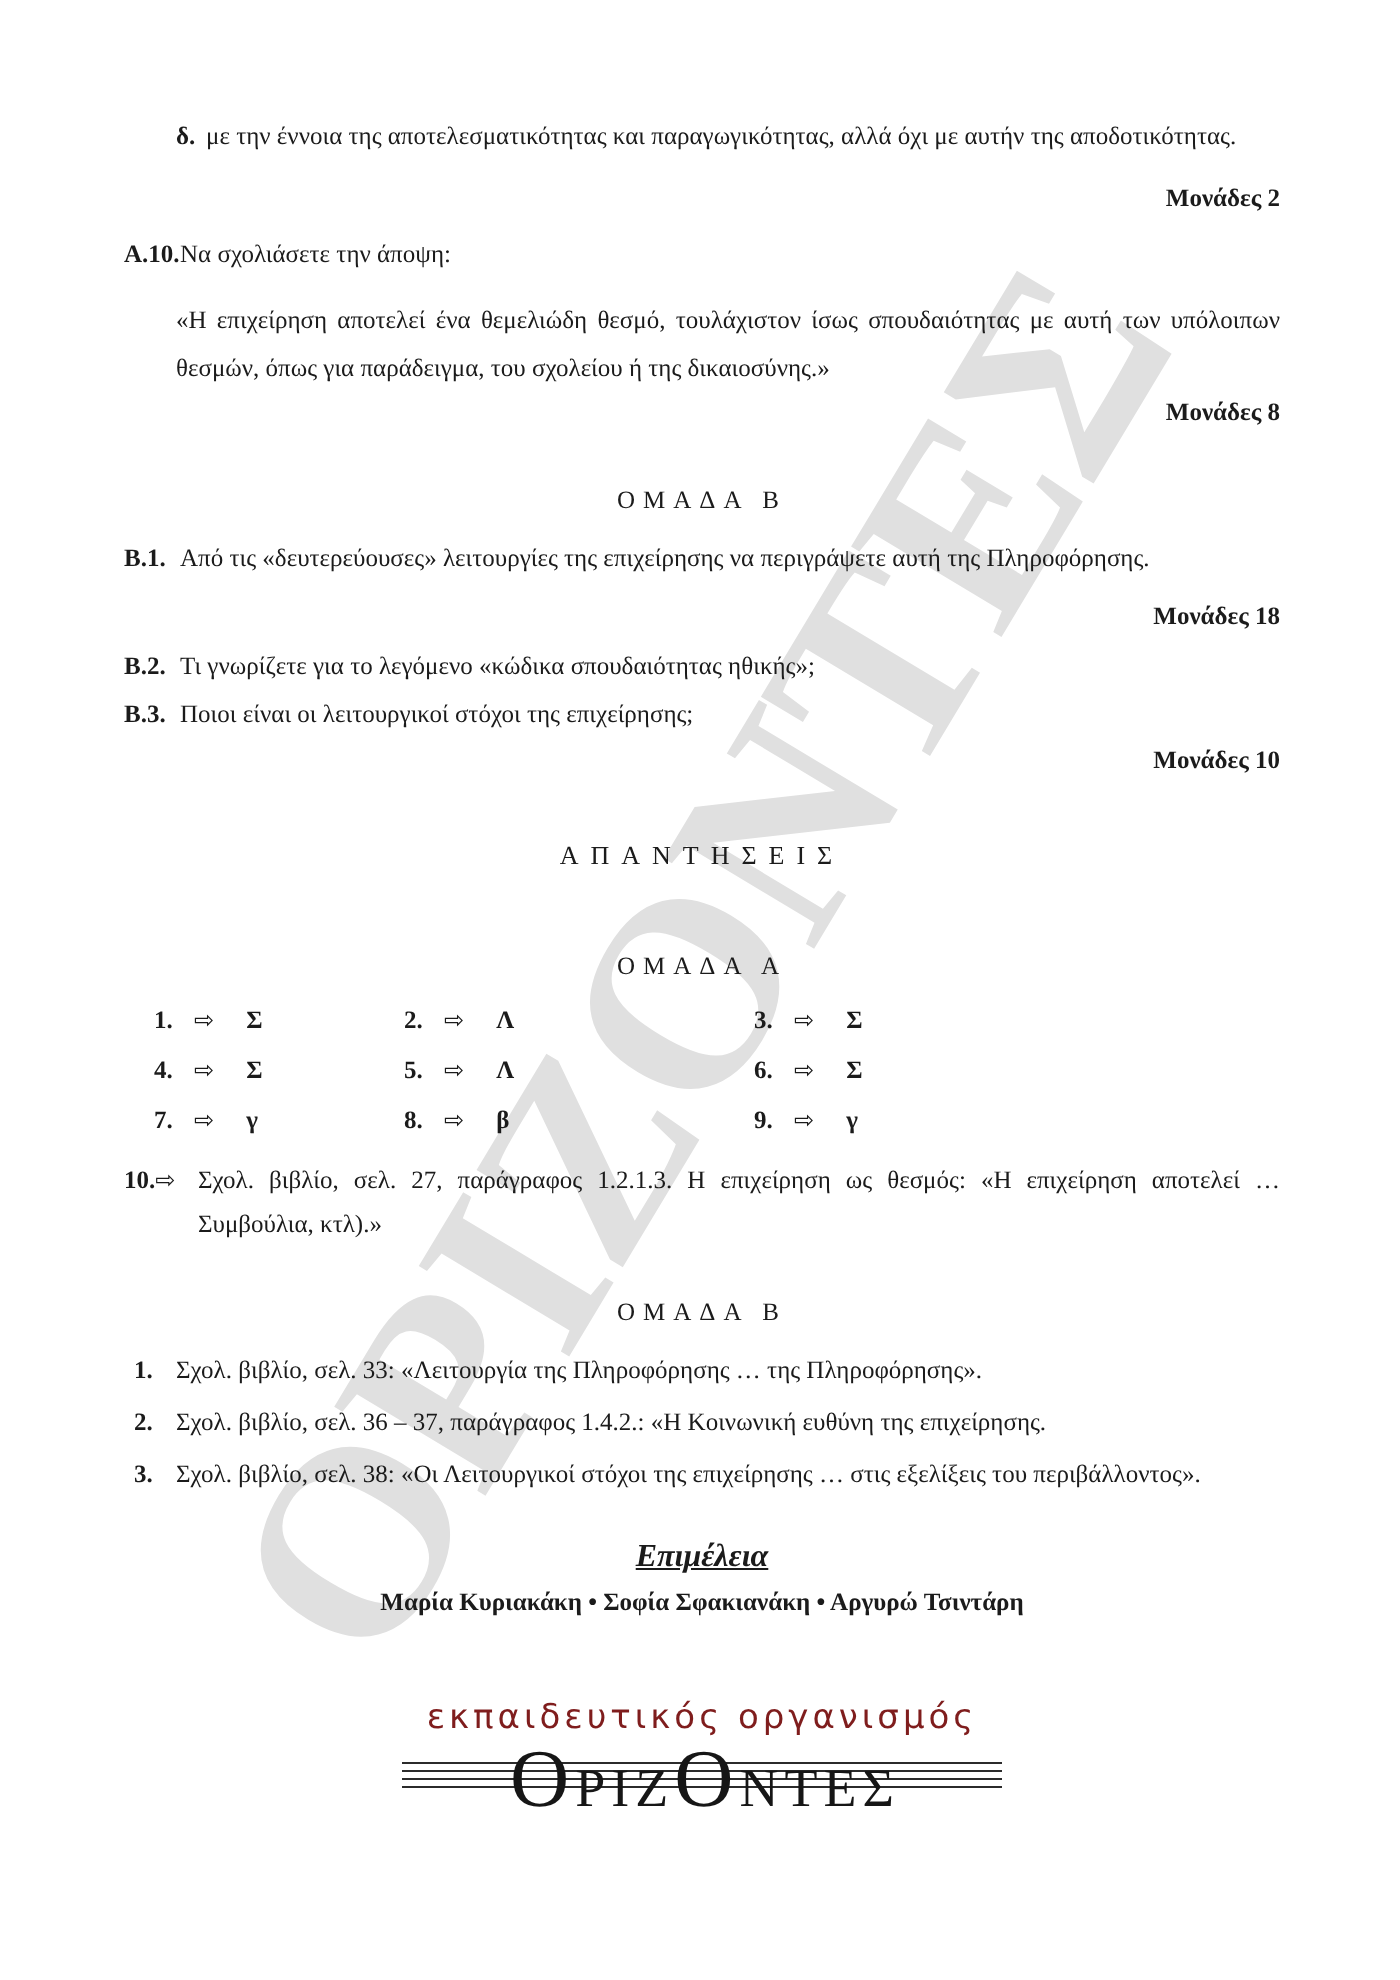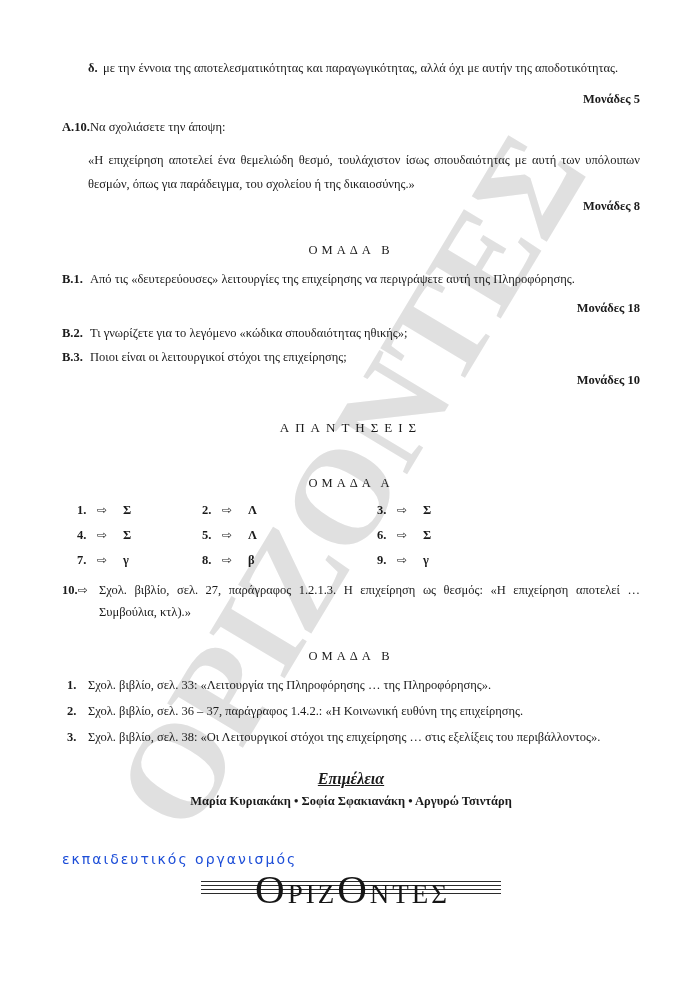--- a/index.html
+++ b/index.html
@@ -63,22 +63,22 @@
   .ref-text { flex:1; white-space:nowrap; }
 
   .credits-heading {
     margin-top:26px; text-align:center; font-weight:bold; font-style:italic;
     text-decoration:underline; font-size:16px;
   }
   .credits-names { margin-top:6px; text-align:center; font-weight:bold; }
 
   .logo { margin-top:42px; }
   .logo-tagline {
-    font-family:"DejaVu Sans","Liberation Sans",sans-serif;
-    font-size:14px; letter-spacing:2px; color:#1d4ed8;
+    text-align:center; font-family:"DejaVu Sans","Liberation Sans",sans-serif;
+    font-size:17px; letter-spacing:2px; color:#7f1d1d;
   }
   .logo-brand { position:relative; width:300px; height:42px; margin:2px auto 0; }
   .logo-line { position:absolute; left:0; right:0; height:3px;
     border-top:1px solid #2b2b2b; border-bottom:1px solid #2b2b2b; }
   .logo-line.l1 { top:12px; }
   .logo-line.l2 { top:20px; }
   .logo-text {
     position:relative; z-index:1; height:42px;
     display:flex; justify-content:center; align-items:baseline;
     font-family:"Liberation Serif",serif; color:#161616;
@@ -93,21 +93,21 @@
 <div class="page">
 
   <div class="watermark">ΟΡΙΖΟΝΤΕΣ</div>
 
   <div class="content">
 
     <div class="qrow delta-row">
       <span class="qlabel">δ.</span>
       <span class="qtext">με την έννοια της αποτελεσματικότητας και παραγωγικότητας, αλλά όχι με αυτήν της αποδοτικότητας.</span>
     </div>
-    <div class="marks m6">Μονάδες 5</div>
+    <div class="marks m6">Μονάδες 2</div>
 
     <div class="qrow a10">
       <span class="qlabel">Α.10.</span>
       <span class="qtext">Να σχολιάσετε την άποψη:</span>
     </div>
     <div class="quote">«Η επιχείρηση αποτελεί ένα θεμελιώδη θεσμό, τουλάχιστον ίσως σπουδαιότητας με αυτή των υπόλοιπων θεσμών, όπως για παράδειγμα, του σχολείου ή της δικαιοσύνης.»</div>
     <div class="marks m8">Μονάδες 8</div>
 
     <div class="heading h-groupb">ΟΜΑΔΑ Β</div>
 

